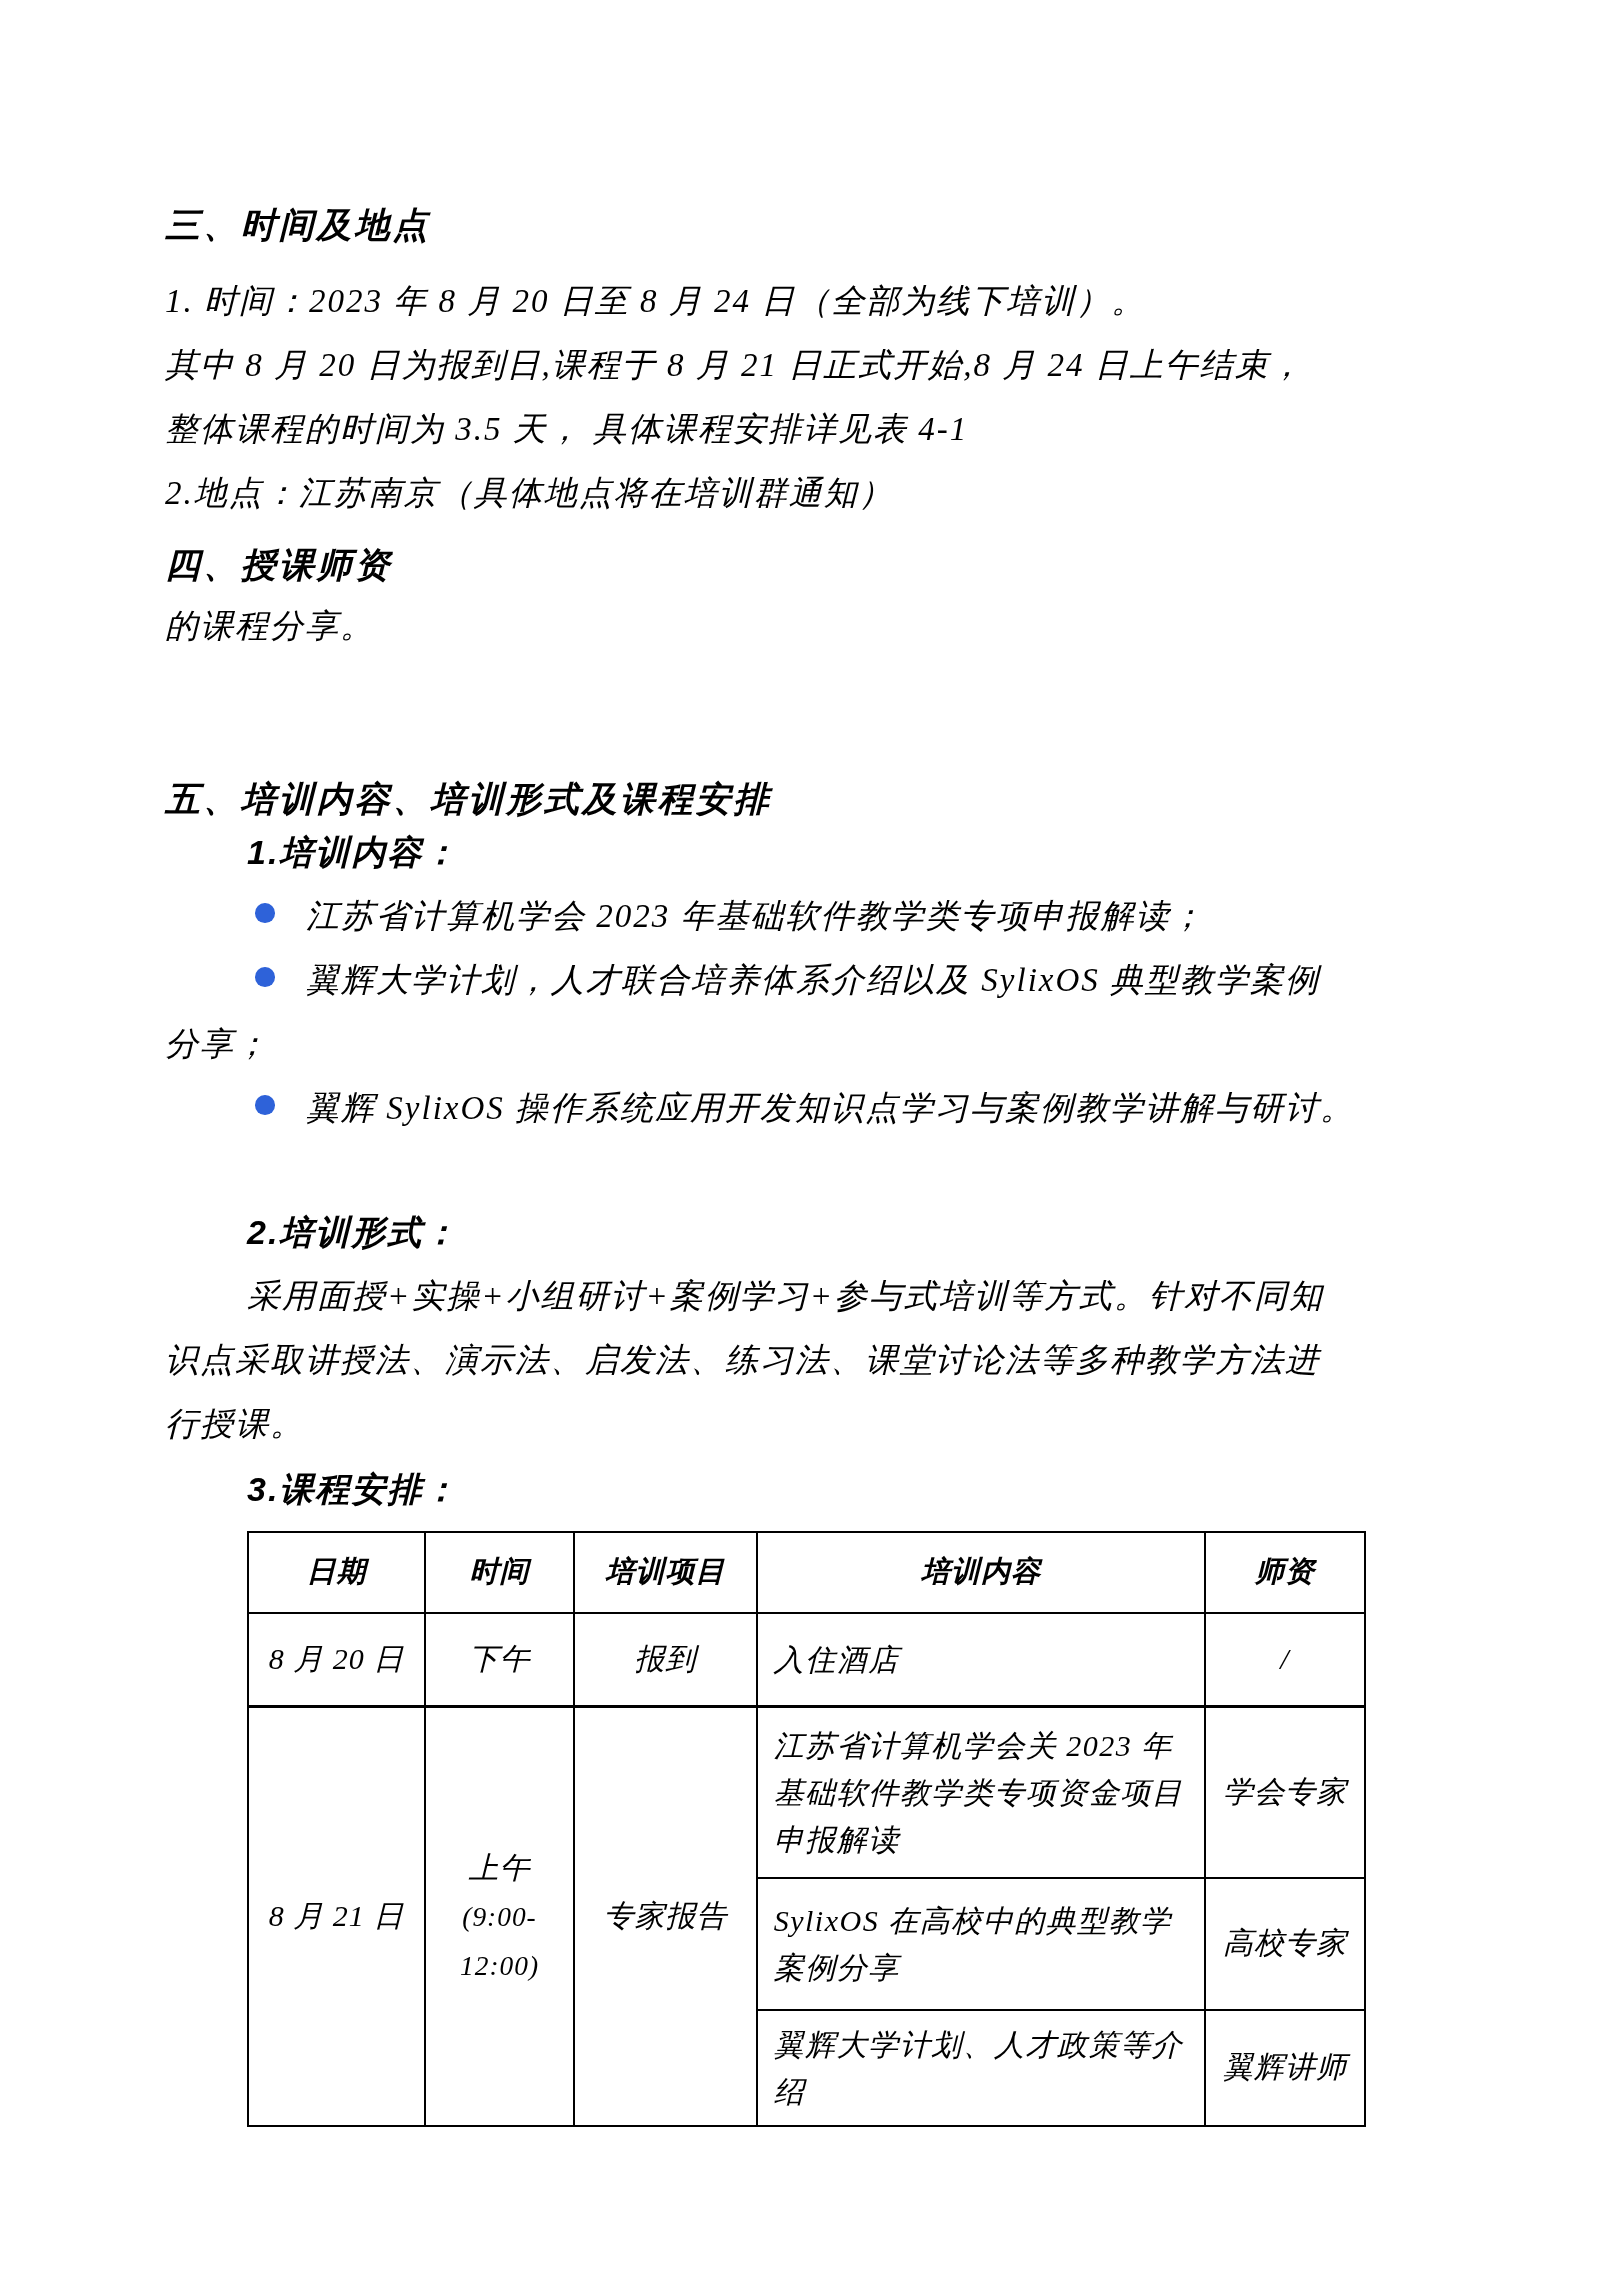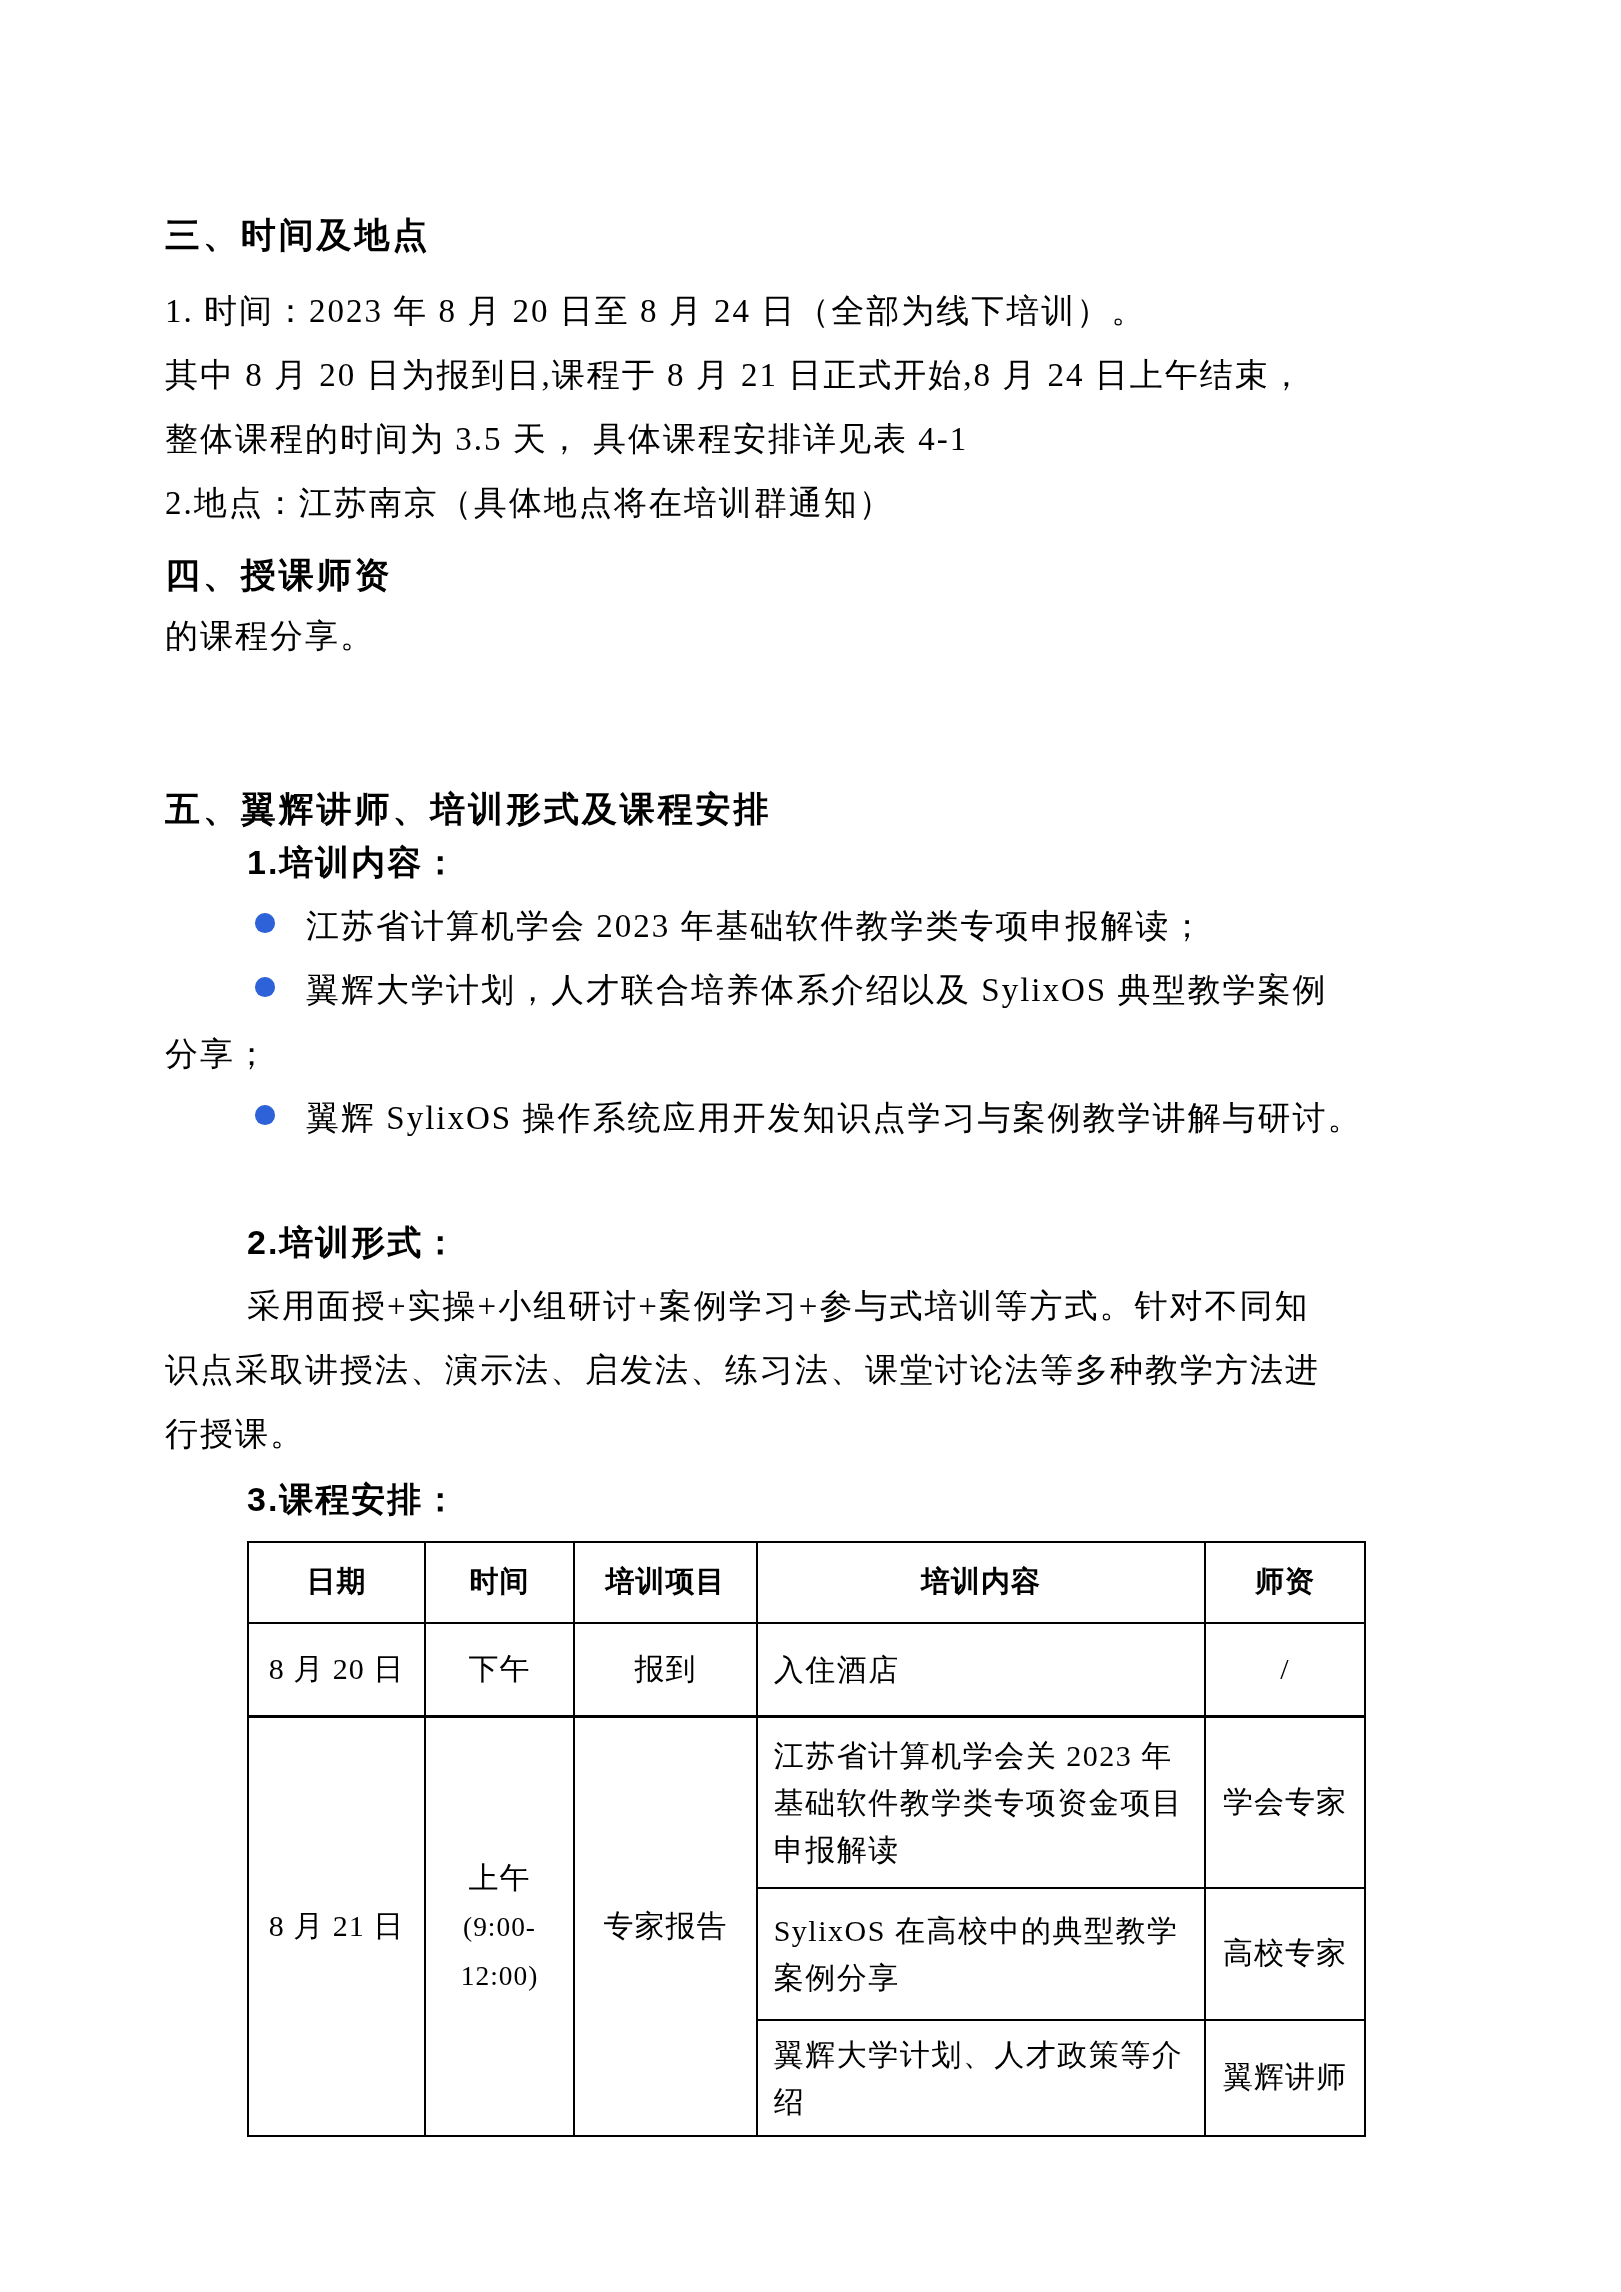--- a/index.html
+++ b/index.html
@@ -6,22 +6,23 @@
   body {
     width:1621px; height:2293px;
     background:#ffffff;
     color:#000000;
     font-family:"Liberation Serif","DejaVu Serif",serif;
     position:relative;
     overflow:hidden;
   }
   .content {
     position:absolute;
-    left:165px; top:212px;
+    left:165px; top:202px;
     width:1292px;
+    font-style:italic;
   }
   .h-major {
     font-family:"Liberation Sans","DejaVu Sans",sans-serif;
     font-weight:bold;
     font-size:35px;
     letter-spacing:2.9px;
     line-height:45px;
   }
   .body-line {
     font-size:33px;
@@ -113,21 +114,21 @@
     <div class="body-line">整体课程的时间为 3.5 天， 具体课程安排详见表 4-1</div>
     <div class="body-line">2.地点：江苏南京（具体地点将在培训群通知）</div>
   </div>
 
   <div class="sec4">
     <div class="h-major">四、授课师资</div>
     <div class="body-line">的课程分享。</div>
   </div>
 
   <div class="sec5">
-    <div class="h-major">五、翼辉讲师、培训形式及课程安排</div>
+    <div class="h-major">五、培训内容、培训形式及课程安排</div>
 
     <div class="sub-head">1.培训内容：</div>
 
     <div class="bullet-line">
       <span class="bullet-dot"></span>
       <span>江苏省计算机学会 2023 年基础软件教学类专项申报解读；</span>
     </div>
     <div class="bullet-line">
       <span class="bullet-dot"></span>
       <span>翼辉大学计划，人才联合培养体系介绍以及 SylixOS 典型教学案例</span>

